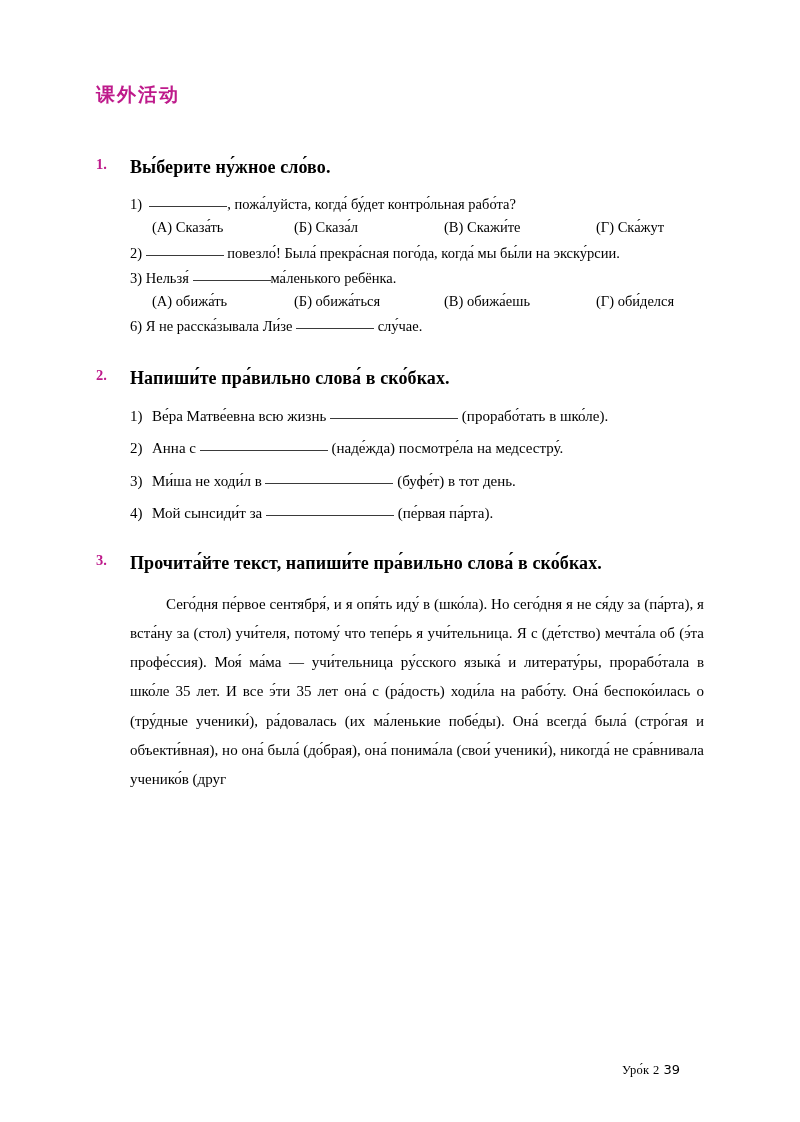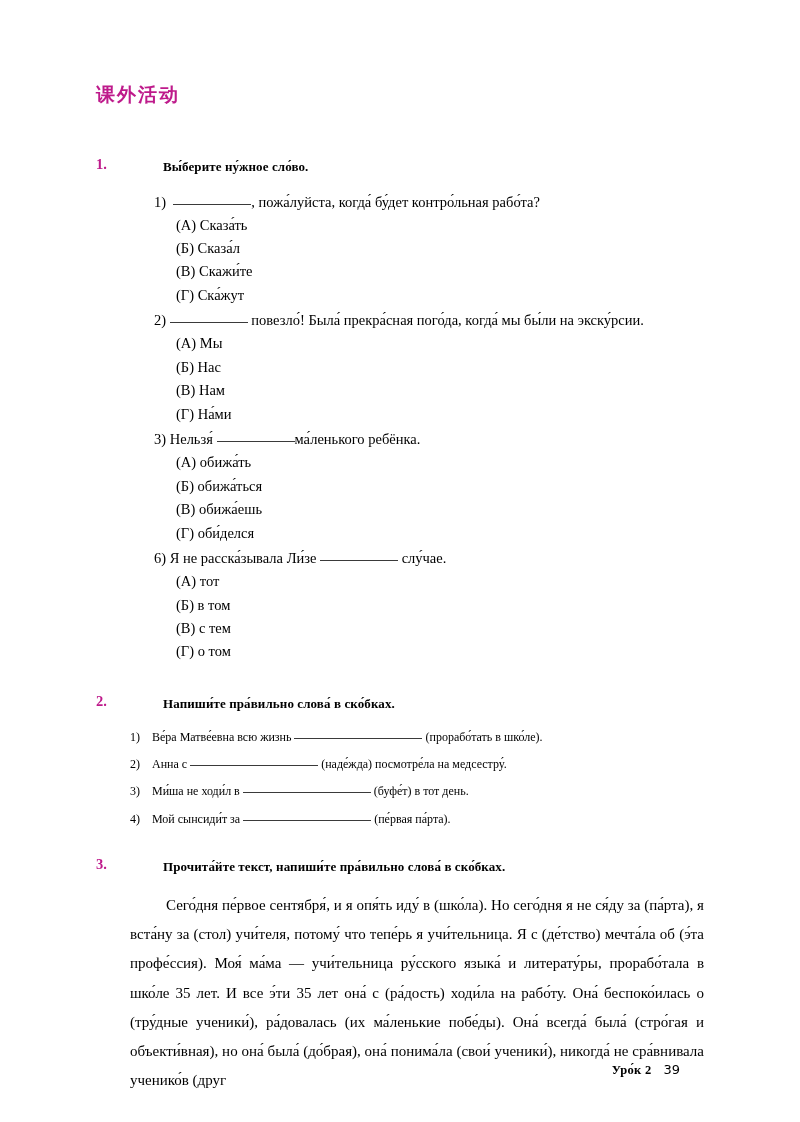--- a/index.html
+++ b/index.html
@@ -60,32 +60,30 @@
   .ex-num {
     position: absolute;
     left: 0;
     top: 0;
     color: #BE1A8B;
     font-weight: bold;
     font-size: 14.5px;
   }
   .ex-title {
     font-weight: bold;
-    font-size: 13px;
+    font-size: 18px;
     letter-spacing: .1px;
-    margin-left: 33px;
   }
 
   
   .qlist {
     padding-left: 34px;
   }
   .qitem {
     margin-bottom: 2px;
-    margin-left: 24px;
   }
   .qtext {
     font-size: 14.5px;
     line-height: 1.58;
     white-space: nowrap;
   }
   .blank {
     display: inline-block;
     border-bottom: 1px solid #3a3a3a;
     vertical-align: 2px;
@@ -93,34 +91,33 @@
   .blank.b-sm  { width: 78px; }
   .blank.b-lg  { width: 128px; }
 
   
   .options {
     display: flex;
     font-size: 14.5px;
     line-height: 1.62;
     padding-left: 22px;
     white-space: nowrap;
-    flex-direction: column;
   }
   .opt { flex: 0 0 auto; }
   .opt:nth-child(1) { width: 142px; }
   .opt:nth-child(2) { width: 150px; }
   .opt:nth-child(3) { width: 152px; }
   .opt:nth-child(4) { width: auto; }
 
   
   .filllist {
     padding-left: 34px;
   }
   .fitem {
-    font-size: 12px;
+    font-size: 15px;
     line-height: 1.62;
     margin-bottom: 8px;
     white-space: nowrap;
   }
   .fnum { display: inline-block; width: 22px; }
 
   
   .para {
     padding-left: 34px;
     padding-right: 2px;
@@ -137,28 +134,28 @@
 
   
   .footer {
     position: absolute;
     right: 62px;
     bottom: 44px;
     font-size: 12.5px;
     white-space: nowrap;
   }
   .footer .lesson {
-    font-weight: bold;
+    font-weight: normal;
     letter-spacing: .3px;
     margin-left: 16px;
   }
   .footer .pageno {
     font-family: "DejaVu Sans", "Liberation Sans", sans-serif;
     font-size: 13px;
-    margin-left: 12px;
+    margin-left: 4px;
   }
 </style>
 </head>
 <body>
 
 <div class="page">
 
   <div class="cn-heading" style="color: rgb(190, 26, 139);">课外活动</div>
 
   <div class="content">
@@ -176,48 +173,36 @@
           <div class="options">
             <span class="opt">(А) Сказа́ть</span>
             <span class="opt">(Б) Сказа́л</span>
             <span class="opt">(В) Скажи́те</span>
             <span class="opt">(Г) Ска́жут</span>
           </div>
         </div>
 
         <div class="qitem">
           <div class="qtext"><span>2)</span>&nbsp;<span class="blank b-sm"></span><span> повезло́! Была́ прекра́сная пого́да, когда́ мы бы́ли на экску́рсии.</span></div>
-          <div class="options">
-            <span class="opt">(А) Мы</span>
-            <span class="opt">(Б) Нас</span>
-            <span class="opt">(В) Нам</span>
-            <span class="opt">(Г) На́ми</span>
-          </div>
         </div>
 
         <div class="qitem">
           <div class="qtext"><span>3)</span>&nbsp;<span>Нельзя́ </span><span class="blank b-sm"></span><span>ма́ленького ребёнка.</span></div>
           <div class="options">
             <span class="opt">(А) обижа́ть</span>
             <span class="opt">(Б) обижа́ться</span>
             <span class="opt">(В) обижа́ешь</span>
             <span class="opt">(Г) оби́делся</span>
           </div>
         </div>
 
 
 
         <div class="qitem">
           <div class="qtext"><span>6)</span>&nbsp;<span>Я не расска́зывала Ли́зе </span><span class="blank b-sm"></span><span> слу́чае.</span></div>
-          <div class="options">
-            <span class="opt">(А) тот</span>
-            <span class="opt">(Б) в том</span>
-            <span class="opt">(В) с тем</span>
-            <span class="opt">(Г) о том</span>
-          </div>
         </div>
 
       </div>
     </div>
 
     <div class="gap-lg"></div>
 
     <div class="exercise">
       <div class="ex-head">
         <span class="ex-num" style="color: rgb(190, 26, 139);">2.</span>

